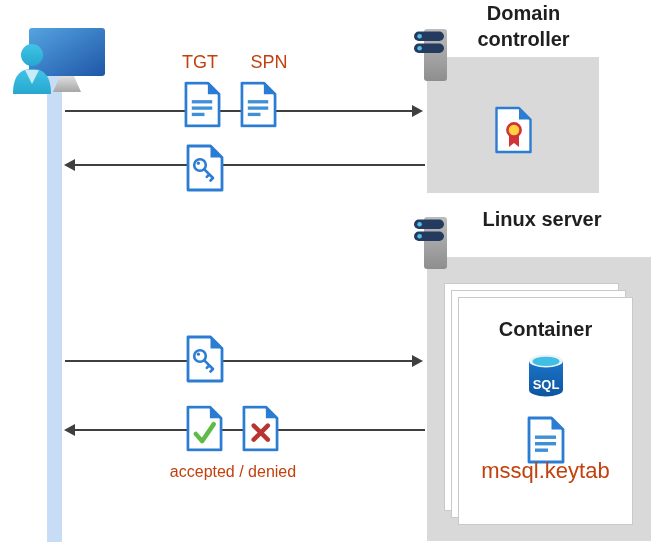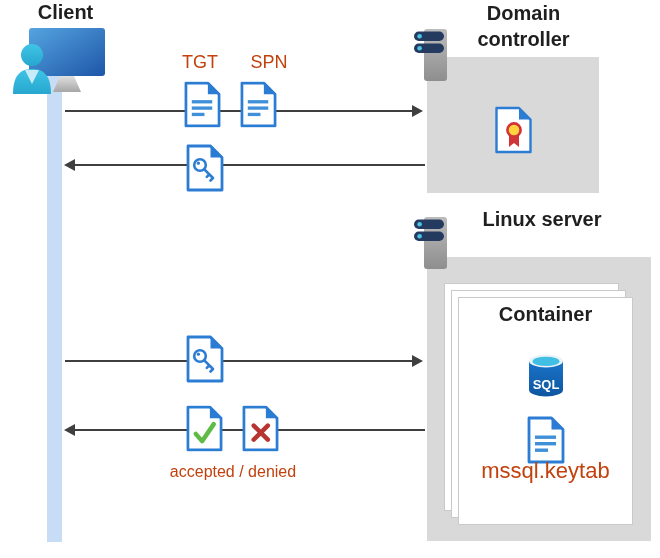--- a/index.html
+++ b/index.html
@@ -100,21 +100,20 @@
       <path d="M8 72 C8 55 14 47 27 47 C40 47 46 55 46 72 Z" fill="url(#userGrad)"></path>
       <path d="M20 48 L27 62 L34 48 Z" fill="#c8ecf7"></path>
     </symbol>
   </defs>
 </svg>
 
 <div class="canvas">
 
   <div class="abs lifeline"></div>
 
-  <div class="abs label title center" style="left:18px;top:1px;width:95px;">Client</div>
   <svg class="abs icon" style="left:5px;top:22px;" width="100" height="72">
       <use href="#client-sym"></use>
     </svg>
 
   <div class="abs zone dc"></div>
   <svg class="abs icon" style="left:414px;top:28px;" width="34" height="54">
       <use href="#server-sym"></use>
     </svg>
   <div class="abs label title" style="left:461px;top:0px;width:125px;line-height:26px;">Domain controller</div>
   <svg class="abs icon" style="left:494px;top:106px;" width="39" height="48">
@@ -123,21 +122,21 @@
 
   <div class="abs zone linux"></div>
   <svg class="abs icon" style="left:414px;top:216px;" width="34" height="54">
       <use href="#server-sym"></use>
     </svg>
   <div class="abs label title" style="left:462px;top:208px;width:160px;">Linux server</div>
 
   <div class="abs card back"></div>
   <div class="abs card mid"></div>
   <div class="abs card front">
-    <div class="abs title center" style="left:0;top:5px;width:100%;text-align:center;">Container</div>
+    <div class="abs title center" style="left:0;top:20px;width:100%;text-align:center;">Container</div>
     <svg class="abs" style="left:68px;top:54px;" width="38" height="48">
       <path d="M2 9 V38 A17 6.5 0 0 0 36 38 V9 Z" fill="url(#sqlGrad)"></path>
       <ellipse cx="19" cy="9" rx="17" ry="6.5" fill="#eaf3f8"></ellipse>
       <ellipse cx="19" cy="9.4" rx="13.5" ry="4.7" fill="#41bee3"></ellipse>
       <text x="19" y="37" text-anchor="middle" font-size="13" font-weight="bold" fill="#ffffff" font-family="Liberation Sans, sans-serif">SQL</text>
     </svg>
     <svg class="abs" style="left:68px;top:118px;" width="38" height="48">
         <use href="#doc-lines"></use>
       </svg>
     <div class="abs subtle center" style="left:0;top:160px;width:100%;font-size:22px;">mssql.keytab</div>

